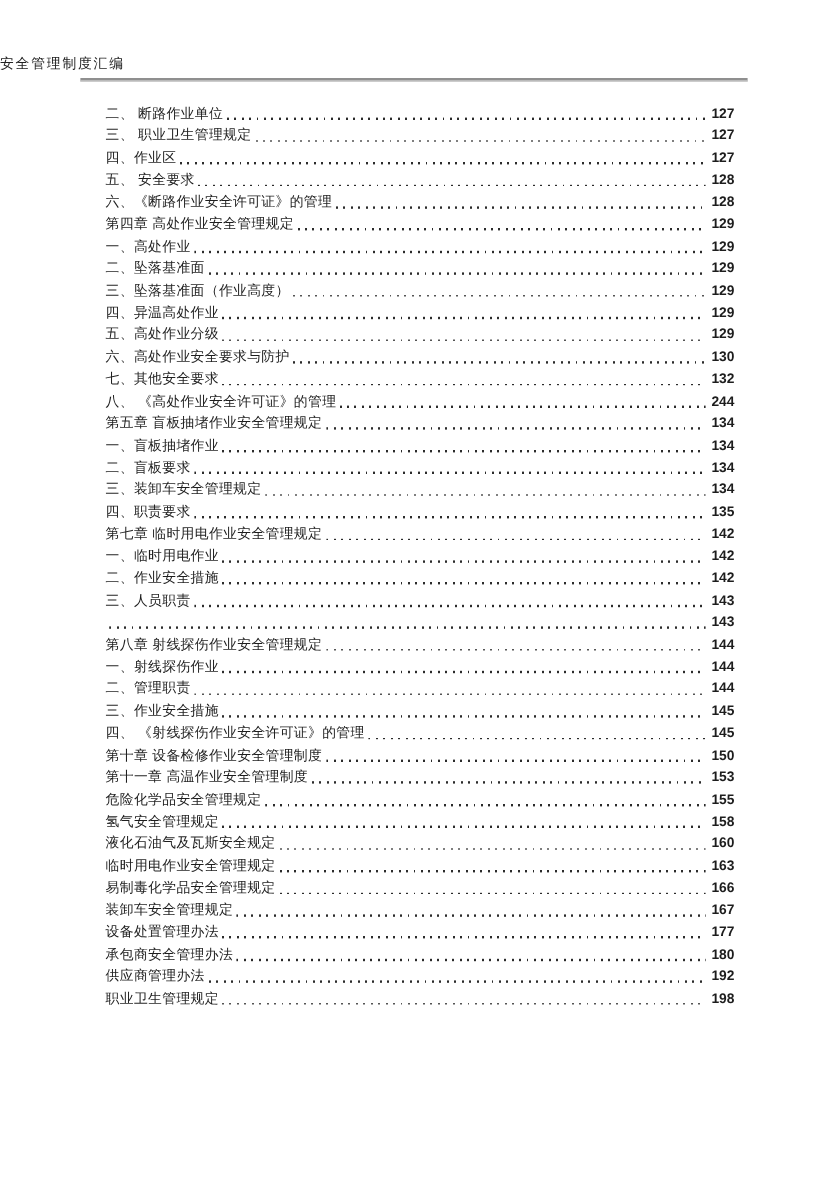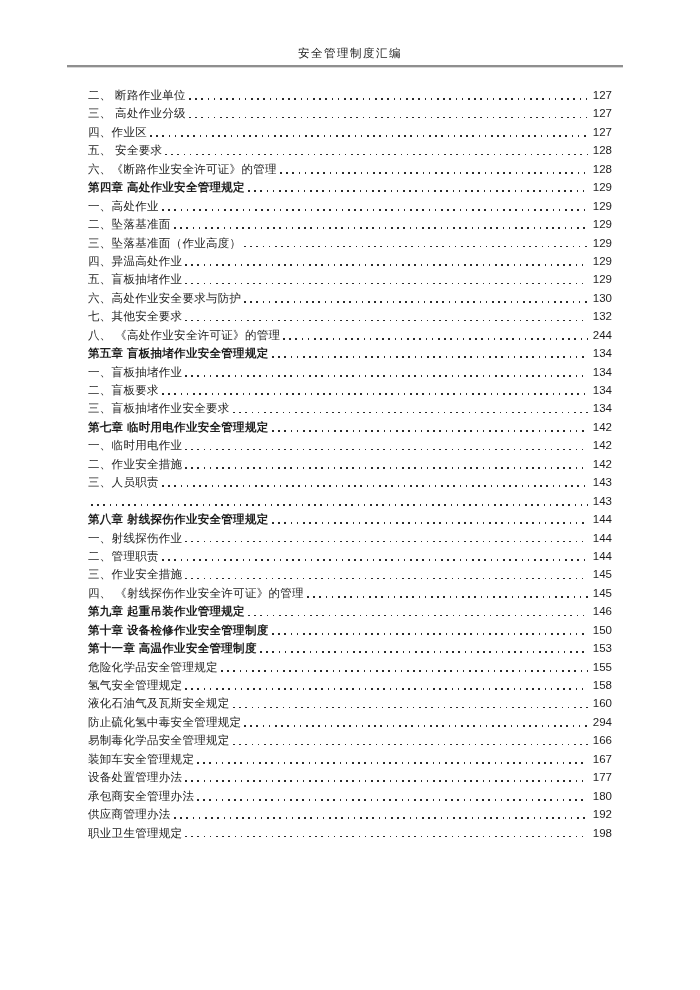--- a/index.html
+++ b/index.html
@@ -16,21 +16,21 @@
     position:relative;
     overflow:hidden;
   }
   .page{
     position:absolute;inset:0;
     background:var(--bg);
   }
   .header-title{
     position:absolute;
     top:46px;left:0;right:0;
-    text-align:center;
+    text-align:left;
     font-size:11.5px;
     letter-spacing:1.5px;
     color:#222;
     white-space:pre;
   }
   .header-rule{
     position:absolute;
     top:65px;left:67px;width:556px;
     height:1.5px;
     background:var(--rule);
@@ -57,39 +57,40 @@
     align-self:flex-end;
     height:1.7px;
     margin:0 4px 4.5px 3px;
     background:repeating-linear-gradient(to right,#2b2b2b 0 1.6px,transparent 1.6px 6.2px);
   }
   .toc-row .p{
     flex:none;
     min-width:20px;
     text-align:right;
     letter-spacing:0;
+    font-weight:bold;
   }
   .toc-row.bold .t{
-    font-weight:bold;
+    font-weight:normal;
   }
 </style>
 </head>
 <body>
 
 <div class="page">
   <div class="header-title">安全管理制度汇编</div>
   <div class="header-rule"></div>
   <div class="toc">
       <div class="toc-row">
     <span class="t">二、 断路作业单位</span>
     <span class="dots"></span>
     <span class="p">127</span>
   </div>
       <div class="toc-row">
-    <span class="t">三、 高处作业分级</span>
+    <span class="t">三、 职业卫生管理规定</span>
     <span class="dots"></span>
     <span class="p">127</span>
   </div>
       <div class="toc-row">
     <span class="t">四、作业区</span>
     <span class="dots"></span>
     <span class="p">127</span>
   </div>
       <div class="toc-row">
     <span class="t">五、 安全要求</span>
@@ -120,21 +121,21 @@
     <span class="t">三、坠落基准面（作业高度）</span>
     <span class="dots"></span>
     <span class="p">129</span>
   </div>
       <div class="toc-row">
     <span class="t">四、异温高处作业</span>
     <span class="dots"></span>
     <span class="p">129</span>
   </div>
       <div class="toc-row">
-    <span class="t">五、盲板抽堵作业</span>
+    <span class="t">五、高处作业分级</span>
     <span class="dots"></span>
     <span class="p">129</span>
   </div>
       <div class="toc-row">
     <span class="t">六、高处作业安全要求与防护</span>
     <span class="dots"></span>
     <span class="p">130</span>
   </div>
       <div class="toc-row">
     <span class="t">七、其他安全要求</span>
@@ -155,23 +156,28 @@
     <span class="t">一、盲板抽堵作业</span>
     <span class="dots"></span>
     <span class="p">134</span>
   </div>
       <div class="toc-row">
     <span class="t">二、盲板要求</span>
     <span class="dots"></span>
     <span class="p">134</span>
   </div>
       <div class="toc-row">
-    <span class="t">三、盲板抽堵作业安全要求</span>
-    <span class="dots"></span>
-    <span class="p">134</span>
+    <span class="t">三、装卸车安全管理规定</span>
+    <span class="dots"></span>
+    <span class="p">134</span>
+  </div>
+      <div class="toc-row">
+    <span class="t">四、职责要求</span>
+    <span class="dots"></span>
+    <span class="p">135</span>
   </div>
       <div class="toc-row bold">
     <span class="t">第七章 临时用电作业安全管理规定</span>
     <span class="dots"></span>
     <span class="p">142</span>
   </div>
       <div class="toc-row">
     <span class="t">一、临时用电作业</span>
     <span class="dots"></span>
     <span class="p">142</span>
@@ -209,25 +215,20 @@
     <span class="t">三、作业安全措施</span>
     <span class="dots"></span>
     <span class="p">145</span>
   </div>
       <div class="toc-row">
     <span class="t">四、 《射线探伤作业安全许可证》的管理</span>
     <span class="dots"></span>
     <span class="p">145</span>
   </div>
       <div class="toc-row bold">
-    <span class="t">第九章 起重吊装作业管理规定</span>
-    <span class="dots"></span>
-    <span class="p">146</span>
-  </div>
-      <div class="toc-row bold">
     <span class="t">第十章 设备检修作业安全管理制度</span>
     <span class="dots"></span>
     <span class="p">150</span>
   </div>
       <div class="toc-row bold">
     <span class="t">第十一章 高温作业安全管理制度</span>
     <span class="dots"></span>
     <span class="p">153</span>
   </div>
       <div class="toc-row">
@@ -239,23 +240,23 @@
     <span class="t">氢气安全管理规定</span>
     <span class="dots"></span>
     <span class="p">158</span>
   </div>
       <div class="toc-row">
     <span class="t">液化石油气及瓦斯安全规定</span>
     <span class="dots"></span>
     <span class="p">160</span>
   </div>
       <div class="toc-row">
-    <span class="t">防止硫化氢中毒安全管理规定</span>
-    <span class="dots"></span>
-    <span class="p">294</span>
+    <span class="t">临时用电作业安全管理规定</span>
+    <span class="dots"></span>
+    <span class="p">163</span>
   </div>
       <div class="toc-row">
     <span class="t">易制毒化学品安全管理规定</span>
     <span class="dots"></span>
     <span class="p">166</span>
   </div>
       <div class="toc-row">
     <span class="t">装卸车安全管理规定</span>
     <span class="dots"></span>
     <span class="p">167</span>

